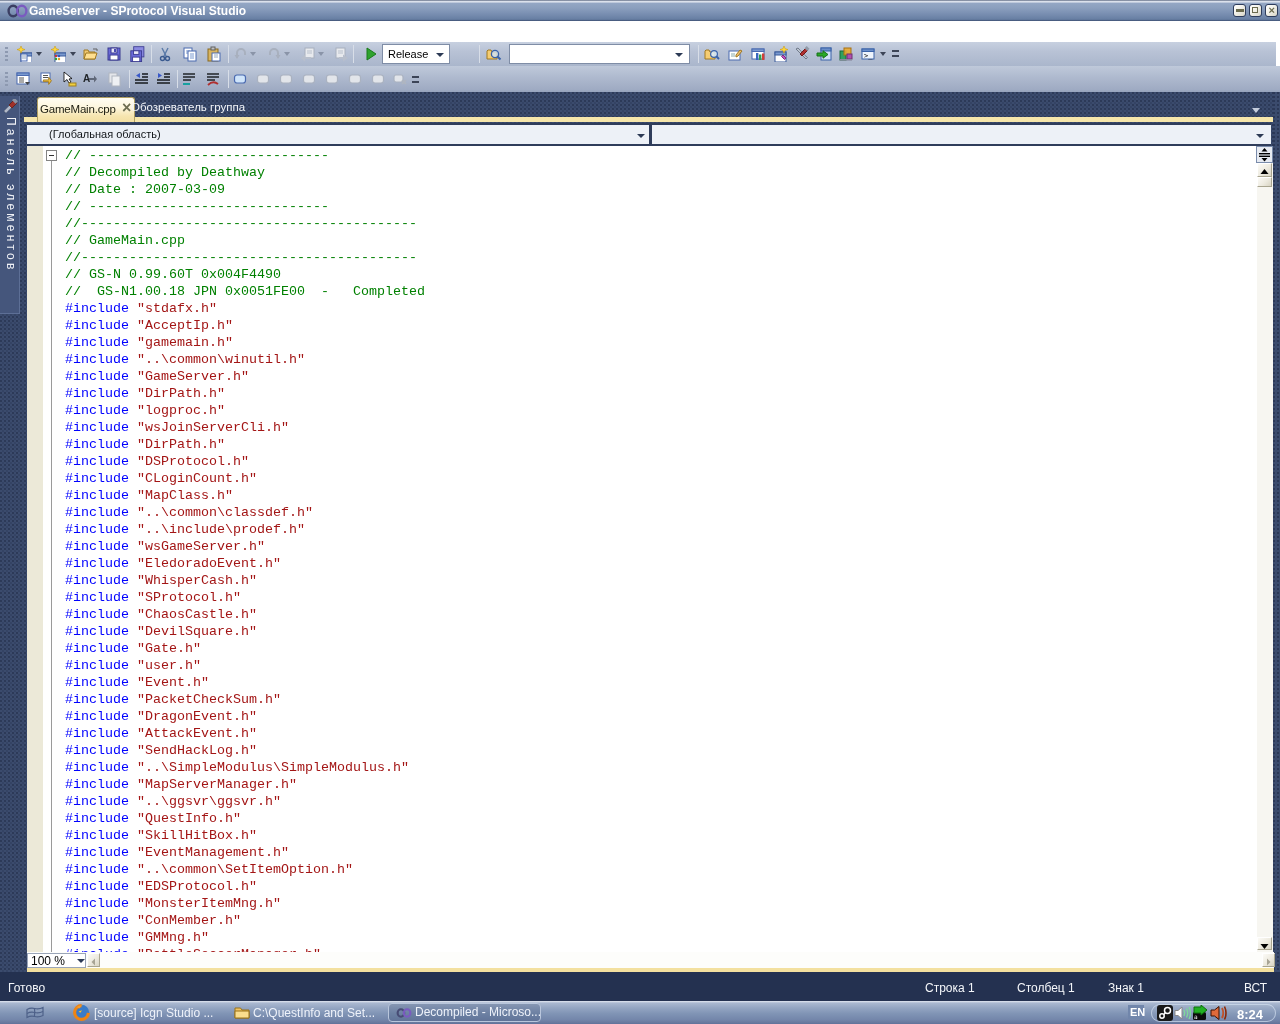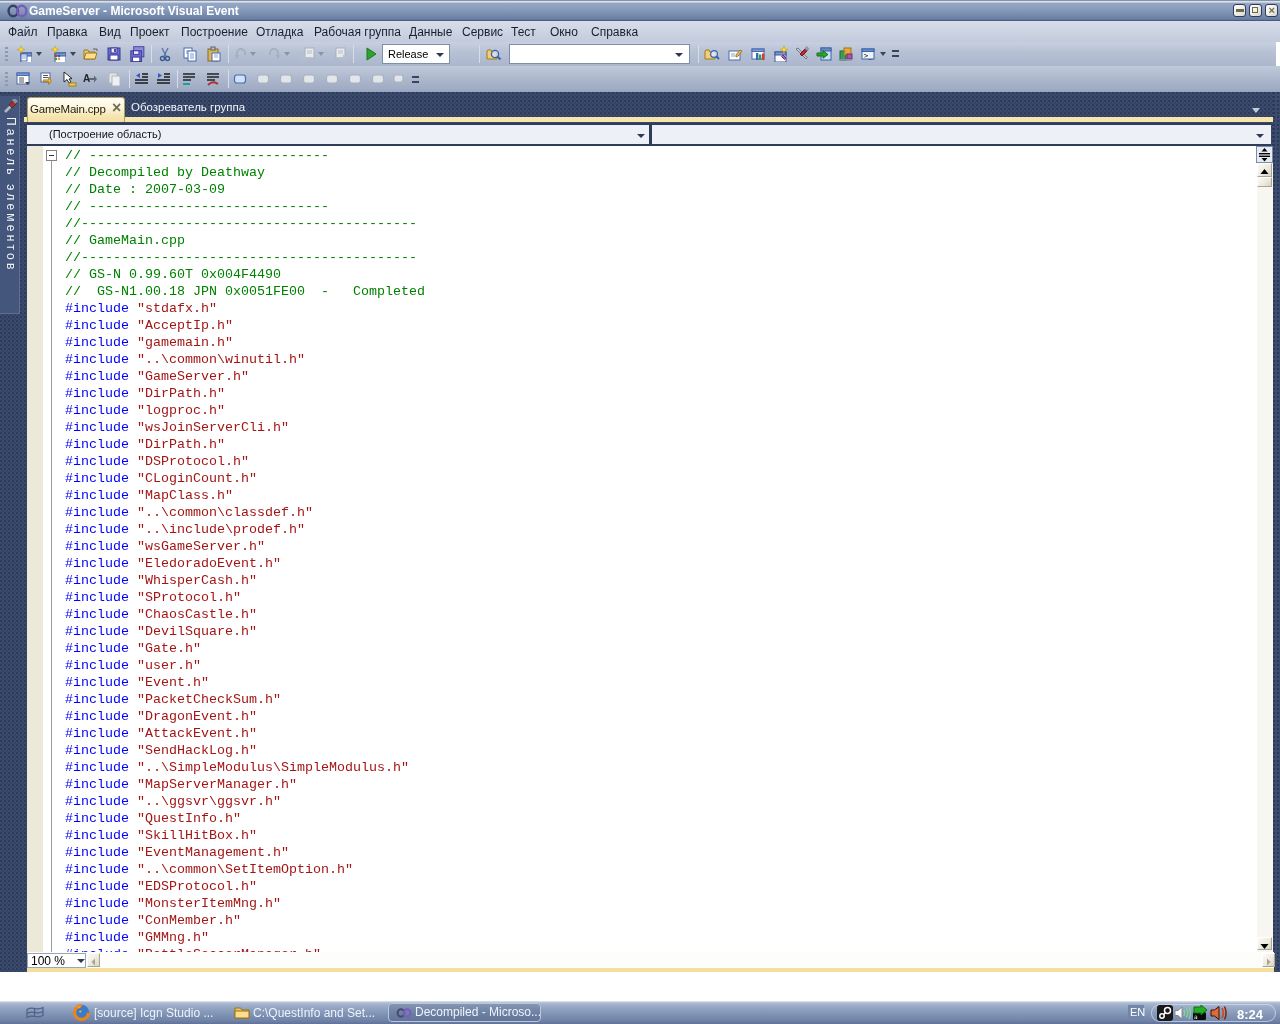--- a/index.html
+++ b/index.html
@@ -40,21 +40,21 @@
                    radial-gradient(circle at 1px 1px, rgba(38,51,80,0.3) 0.8px, transparent 1.1px);
   background-size:4px 4px, 4px 4px; background-position:0 0, 2px 2px; }
 
 
 #tbox { left:0; top:4px; width:20px; height:218px; background:#45567c;
   border-right:1px solid #5d6f96; border-bottom:1px solid #5d6f96; }
 #tboxtxt { position:absolute; left:4px; top:25px; font-size:12px; color:#f0f2f7;
   writing-mode:vertical-rl; letter-spacing:3.2px; }
 
 
-#tabact { left:27px; top:5px; width:98px; height:25px; border-radius:3px 3px 0 0;
+#tabact { left:37px; top:5px; width:98px; height:25px; border-radius:3px 3px 0 0;
   border:1px solid #b09f62; border-bottom:none;
   background:linear-gradient(180deg,#fffdf4 0%,#fdf6dd 40%,#f6e5b0 75%,#f3dfa2 100%); }
 #tabact .t { position:absolute; left:2px; top:5px; font-size:11.5px; color:#1c1c10; letter-spacing:-0.2px; }
 #tabx { position:absolute; left:84px; top:1px; font-size:16px; font-weight:bold; color:#6d6d52; }
 #tabinact { left:131px; top:9px; font-size:11.5px; color:#f2f4f8; }
 #doclist { left:1252px; top:16px; width:0; height:0; border-left:4px solid transparent; border-right:4px solid transparent; border-top:5px solid #c6cede; }
 #tanline { left:24px; top:25px; width:1250px; height:5px; background:#f6e6ab; }
 
 
 #navbar { left:27px; top:31px; width:1244px; height:23px; background:#edf1f7;
@@ -90,58 +90,44 @@
 
 #status { left:0; top:972px; width:1280px; height:29px; background:#243150; }
 .st { position:absolute; top:9px; font-size:12px; color:#f5f7fa; }
 
 
 #taskbar { left:0; top:1001px; width:1280px; height:23px;
   background:linear-gradient(180deg,#e2e7f1 0%,#aab8d0 9%,#94a5c2 30%,#8094b5 55%,#7487ab 80%,#69799e 94%,#60719a 100%); }
 .tbtxt { position:absolute; top:5px; font-size:12px; color:#eef2fa; }
 #gsbtn { left:388px; top:2px; width:153px; height:19px; border-radius:4px;
   border:1px solid #b9c6dc; background:rgba(62,82,118,0.30); }
-#enbox { left:1128px; top:4px; width:16px; height:14px; background:#7186ab; }
+#enbox { left:1128px; top:4px; width:16px; height:14px; background:#7186ab;font-weight:bold; }
 #enbox span { position:absolute; left:2px; top:1px; font-size:11px; color:#fff; }
 #tray { left:1151px; top:3px; width:125px; height:18px; border-radius:9px;
   border:1.5px solid rgba(210,222,240,0.7); background:rgba(255,255,255,0.05); }
 #clock { left:1237px; top:6px; font-size:13px; font-weight:bold; color:#ffffff; }
 </style>
 </head>
 <body>
 <div id="root">
   <div id="titlebar" class="abs"></div>
   <svg class="abs" style="left:7px;top:4px;" width="21" height="14" viewBox="0 0 21 14">
     <ellipse cx="6.2" cy="7" rx="4.6" ry="5.2" fill="none" stroke="#3b3f63" stroke-width="2.4"></ellipse>
     <ellipse cx="14.8" cy="7" rx="4.6" ry="5.2" fill="none" stroke="#7a5bc0" stroke-width="2.4"></ellipse>
   </svg>
-  <div id="titletext" class="abs">GameServer - Microsoft Visual Event</div>
+  <div id="titletext" class="abs">GameServer - SProtocol Visual Studio</div>
   <div class="winbtn abs" style="left:1233px;">
       <span class="g" style="left:2px;top:4px;width:8px;height:3px;background:#6a6a4e;"></span>
     </div>
   <div class="winbtn abs" style="left:1249px;">
       <span class="g" style="left:2px;top:2px;width:6px;height:6px;border:1.5px solid #6a6a4e;background:none;"></span>
     </div>
   <div class="winbtn abs" style="left:1265px;">
       <span class="g" style="left:2.5px;top:-1px;font-size:11px;">×</span>
     </div>
-  <div id="menubar" class="abs">
-    <span class="mi" style="left:8px;">Файл</span>
-    <span class="mi" style="left:47px;">Правка</span>
-    <span class="mi" style="left:99px;">Вид</span>
-    <span class="mi" style="left:130px;">Проект</span>
-    <span class="mi" style="left:181px;">Построение</span>
-    <span class="mi" style="left:256px;">Отладка</span>
-    <span class="mi" style="left:314px;">Рабочая группа</span>
-    <span class="mi" style="left:409px;">Данные</span>
-    <span class="mi" style="left:462px;">Сервис</span>
-    <span class="mi" style="left:511px;">Тест</span>
-    <span class="mi" style="left:550px;">Окно</span>
-    <span class="mi" style="left:591px;">Справка</span>
-  </div>
   <div id="tb1" class="abs">
     <div class="combo abs" style="left:382px;top:2px;width:68px;height:20px;">
       <span style="position:absolute;left:5px;top:3px;font-size:11px;color:#000;">Release</span>
       <span class="cara" style="right:5px;top:8px;"></span>
     </div>
     <div class="combo abs" style="left:509px;top:2px;width:181px;height:20px;">
       <span class="cara" style="right:6px;top:8px;"></span>
     </div>
   <div class="grip abs" style="left: 5px;"></div>
       <div style="position: absolute; left: 16px; top: 4px; width: 16px; height: 16px;"><svg width="16" height="16" viewBox="0 0 16 16">
@@ -401,21 +387,21 @@
     <div id="tboxtxt">Панель элементов</div>
     <div id="tanline" class="abs"></div>
     <div id="tabact" class="abs">
         <span class="t">GameMain.cpp</span>
         <span id="tabx">×</span>
       </div>
     <div id="tabinact" class="abs">Обозреватель группа</div>
     <div id="doclist" class="abs"></div>
     <div id="navbar" class="abs"></div>
     <div id="navdiv" class="abs"></div>
-    <div id="navtxt" class="abs">(Построение область)</div>
+    <div id="navtxt" class="abs">(Глобальная область)</div>
     <span class="cara" style="left:637px;top:42px;"></span>
     <span class="cara" style="left:1256px;top:42px;"></span>
     <div id="edwhite" class="abs"></div>
     <div id="edmargin" class="abs"></div>
     <div id="outline" class="abs"></div>
     <div id="colbox" class="abs">
         <span class="m"></span>
       </div>
     <pre id="code" class="abs">// ------------------------------
 // Decompiled by Deathway
@@ -496,20 +482,27 @@
           <path d="M7 2.5 L3.5 6 L7 9.5 Z" fill="#a8a494"></path>
         </svg>
     </div>
     <div class="sbbtn abs" style="left:1262px;top:861px;width:13px;height:14px;">
       <svg width="11" height="12" viewBox="0 0 11 12">
           <path d="M4 2.5 L7.5 6 L4 9.5 Z" fill="#a8a494"></path>
         </svg>
     </div>
     <div id="tanbot" class="abs"></div>
   </div>
+  <div id="status" class="abs">
+    <span class="st" style="left:8px;">Готово</span>
+    <span class="st" style="left:925px;">Строка 1</span>
+    <span class="st" style="left:1017px;">Столбец 1</span>
+    <span class="st" style="left:1108px;">Знак 1</span>
+    <span class="st" style="left:1244px;">ВСТ</span>
+  </div>
   <div id="taskbar" class="abs">
     <svg class="abs" style="left:26px;top:3px;" width="18" height="17" viewBox="0 0 18 17">
       <g fill="none" stroke="#4e6189" stroke-width="1.2">
         <path d="M1 5.5 Q4.5 3.5 8.7 4.5 Q13 5.5 17 3.5 L17 11.5 Q13 13.5 8.7 12.5 Q4.5 11.5 1 13.5 Z"></path>
         <path d="M8.4 4.4 Q9.2 8.5 8.4 12.4"></path>
         <path d="M1 9.5 Q4.5 7.5 8.7 8.5 Q13 9.5 17 7.5"></path>
       </g>
     </svg>
     <svg class="abs" style="left:73px;top:3px;" width="17" height="17" viewBox="0 0 17 17">
       <circle cx="8.5" cy="8.5" r="7.7" fill="#3a7bc8"></circle>

